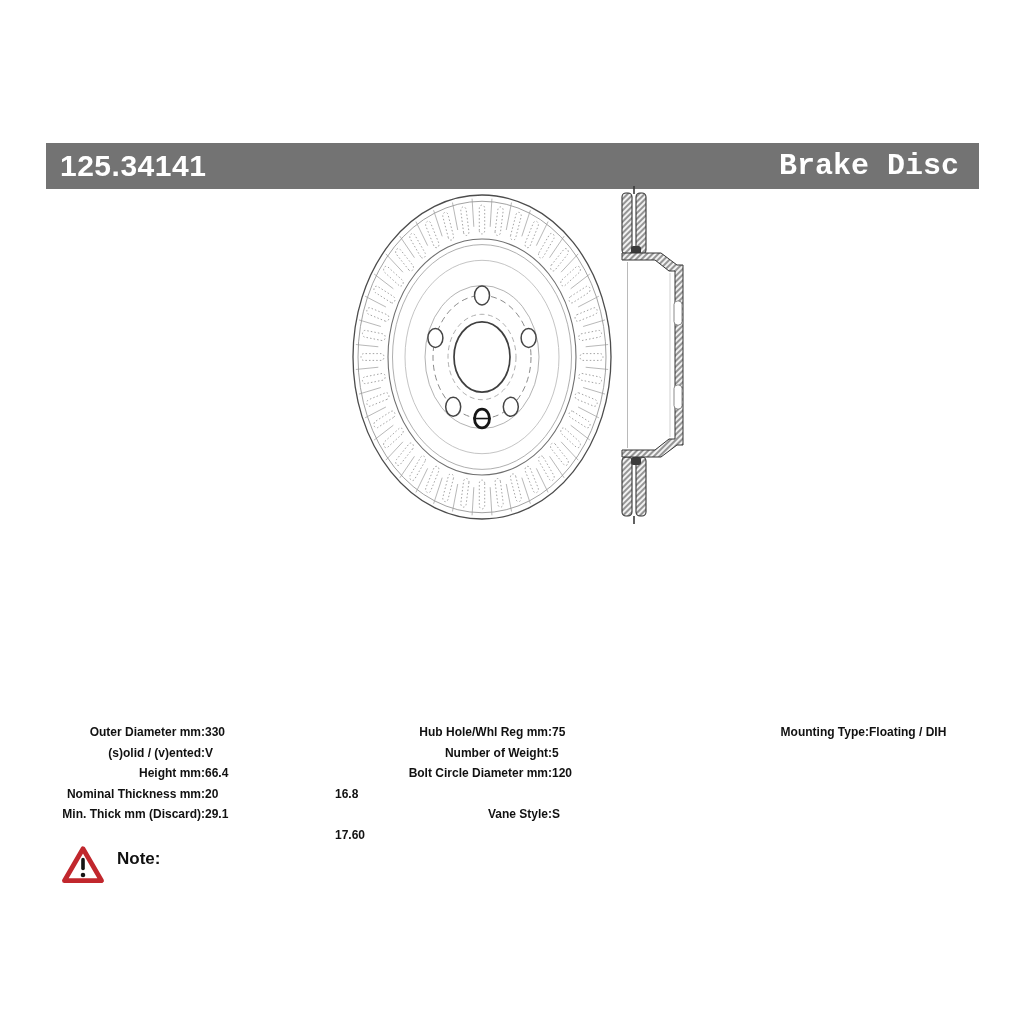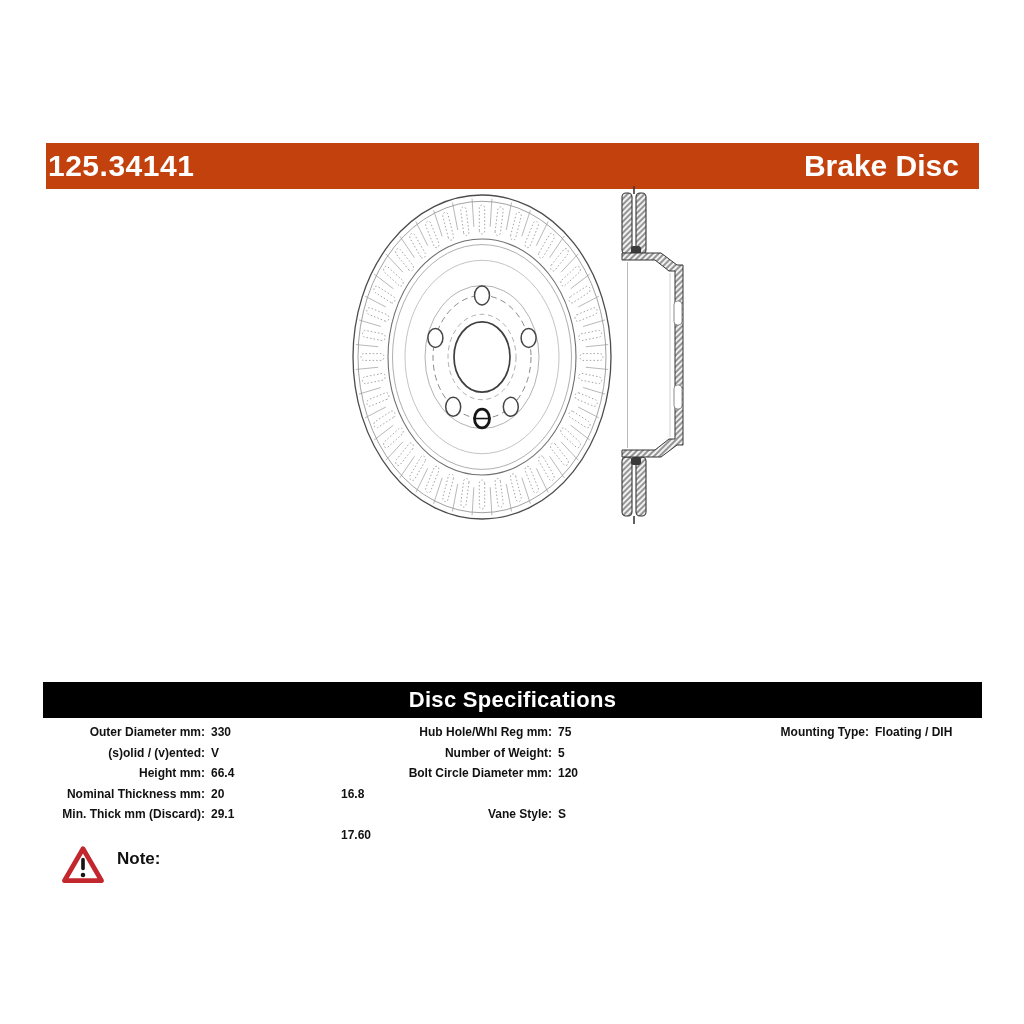--- a/index.html
+++ b/index.html
@@ -3,38 +3,38 @@
 <meta charset="utf-8">
 <style>
   html,body{margin:0;padding:0;background:#fff;}
   .page{
     position:relative;width:1024px;height:1024px;background:#ffffff;
     font-family:"Liberation Sans",sans-serif;color:#111;overflow:hidden;
   }
   
   .header-bar{
     position:absolute;left:46px;top:143px;width:933px;height:46px;
-    background:#c2410c;color:#fff;display:flex;align-items:center;
-    justify-content:space-between;box-sizing:border-box;padding:0 20px 0 2px;
+    background:#737373;color:#fff;display:flex;align-items:center;
+    justify-content:space-between;box-sizing:border-box;padding:0 20px 0 14px;
   }
   .header-bar .part-no{font-size:30px;font-weight:700;letter-spacing:0.5px;}
-  .header-bar .prod-name{font-size:30px;font-weight:700;}
+  .header-bar .prod-name{font-size:30px;font-weight:700;font-family:Liberation Mono, monospace;}
   
   .drawing{position:absolute;left:0;top:0;width:1024px;height:1024px;pointer-events:none;}
   
   .spec-title-bar{
     position:absolute;left:43px;top:682px;width:939px;height:36px;background:#000;
     color:#fff;display:flex;align-items:center;justify-content:center;
     font-size:22px;font-weight:700;letter-spacing:0.3px;
   }
   
   .spec-col{position:absolute;top:722px;}
   .spec-col .spec-row{display:flex;line-height:20.6px;font-size:12px;font-weight:700;white-space:nowrap;}
   .spec-label{text-align:right;flex:0 0 auto;white-space:nowrap;}
-  .spec-value{margin-left:6px;white-space:nowrap;}
+  .spec-value{white-space:nowrap;}
   .col1{left:43px;}  .col1 .spec-label{width:162px;}
   .col2{left:335px;} .col2 .spec-label{width:217px;}
   .col3{left:714px;} .col3 .spec-label{width:155px;}
   
   .note-icon{position:absolute;left:61px;top:845px;width:44px;height:40px;}
   .note-label{position:absolute;left:117px;top:849px;font-size:17px;font-weight:700;}
 </style>
 </head>
 <body>
 
@@ -178,23 +178,20 @@
                L622,450 L655,450 L669,439 L675,439 L675,271 L669,271 L655,260 L622,260 Z" fill="url(#hatch)" stroke="#353535" stroke-width="1"></path>
 
       <rect x="674" y="301" width="8" height="24" rx="3.5" fill="#ffffff" stroke="#7d7d7d" stroke-width="0.9"></rect>
       <rect x="674" y="385" width="8" height="24" rx="3.5" fill="#ffffff" stroke="#7d7d7d" stroke-width="0.9"></rect>
 
       <line x1="627.5" y1="262" x2="627.5" y2="448" stroke="#a8a8a8" stroke-width="0.8"></line>
       <line x1="670" y1="273" x2="670" y2="437" stroke="#bdbdbd" stroke-width="0.7"></line>
     </g>
   </svg>
 
-  <div class="spec-title-bar">
-    <span>Disc Specifications</span>
-  </div>
 
   <div class="spec-col col1">
     <div class="spec-row">
         <span class="spec-label">Outer Diameter mm:</span>
         <span class="spec-value">330</span>
       </div>
     <div class="spec-row">
         <span class="spec-label">(s)olid / (v)ented:</span>
         <span class="spec-value">V</span>
       </div>

